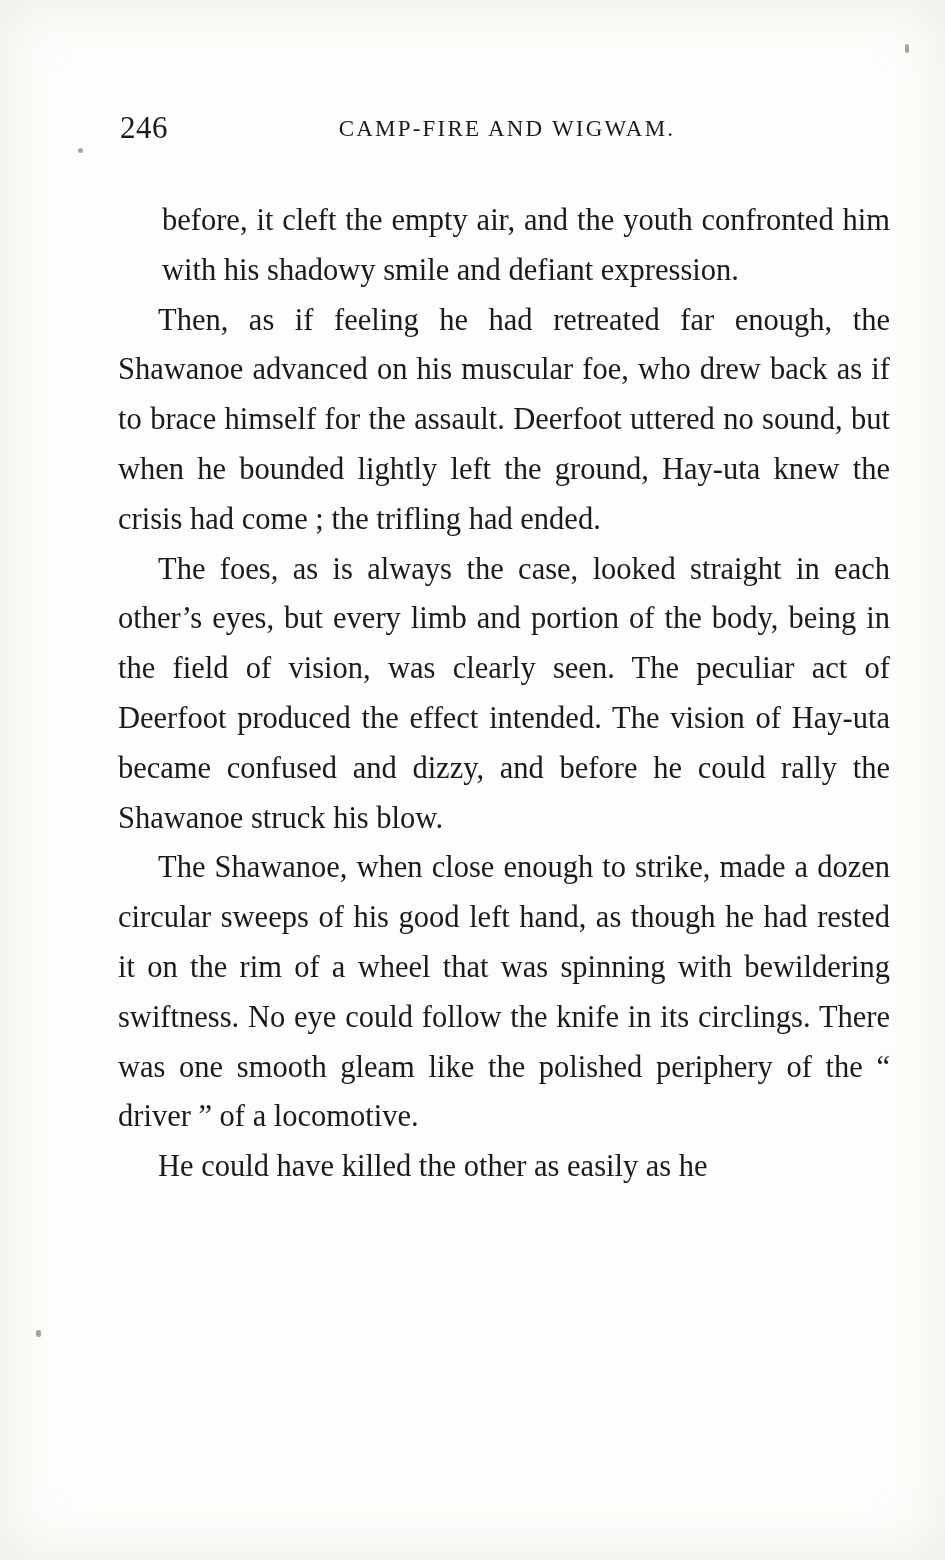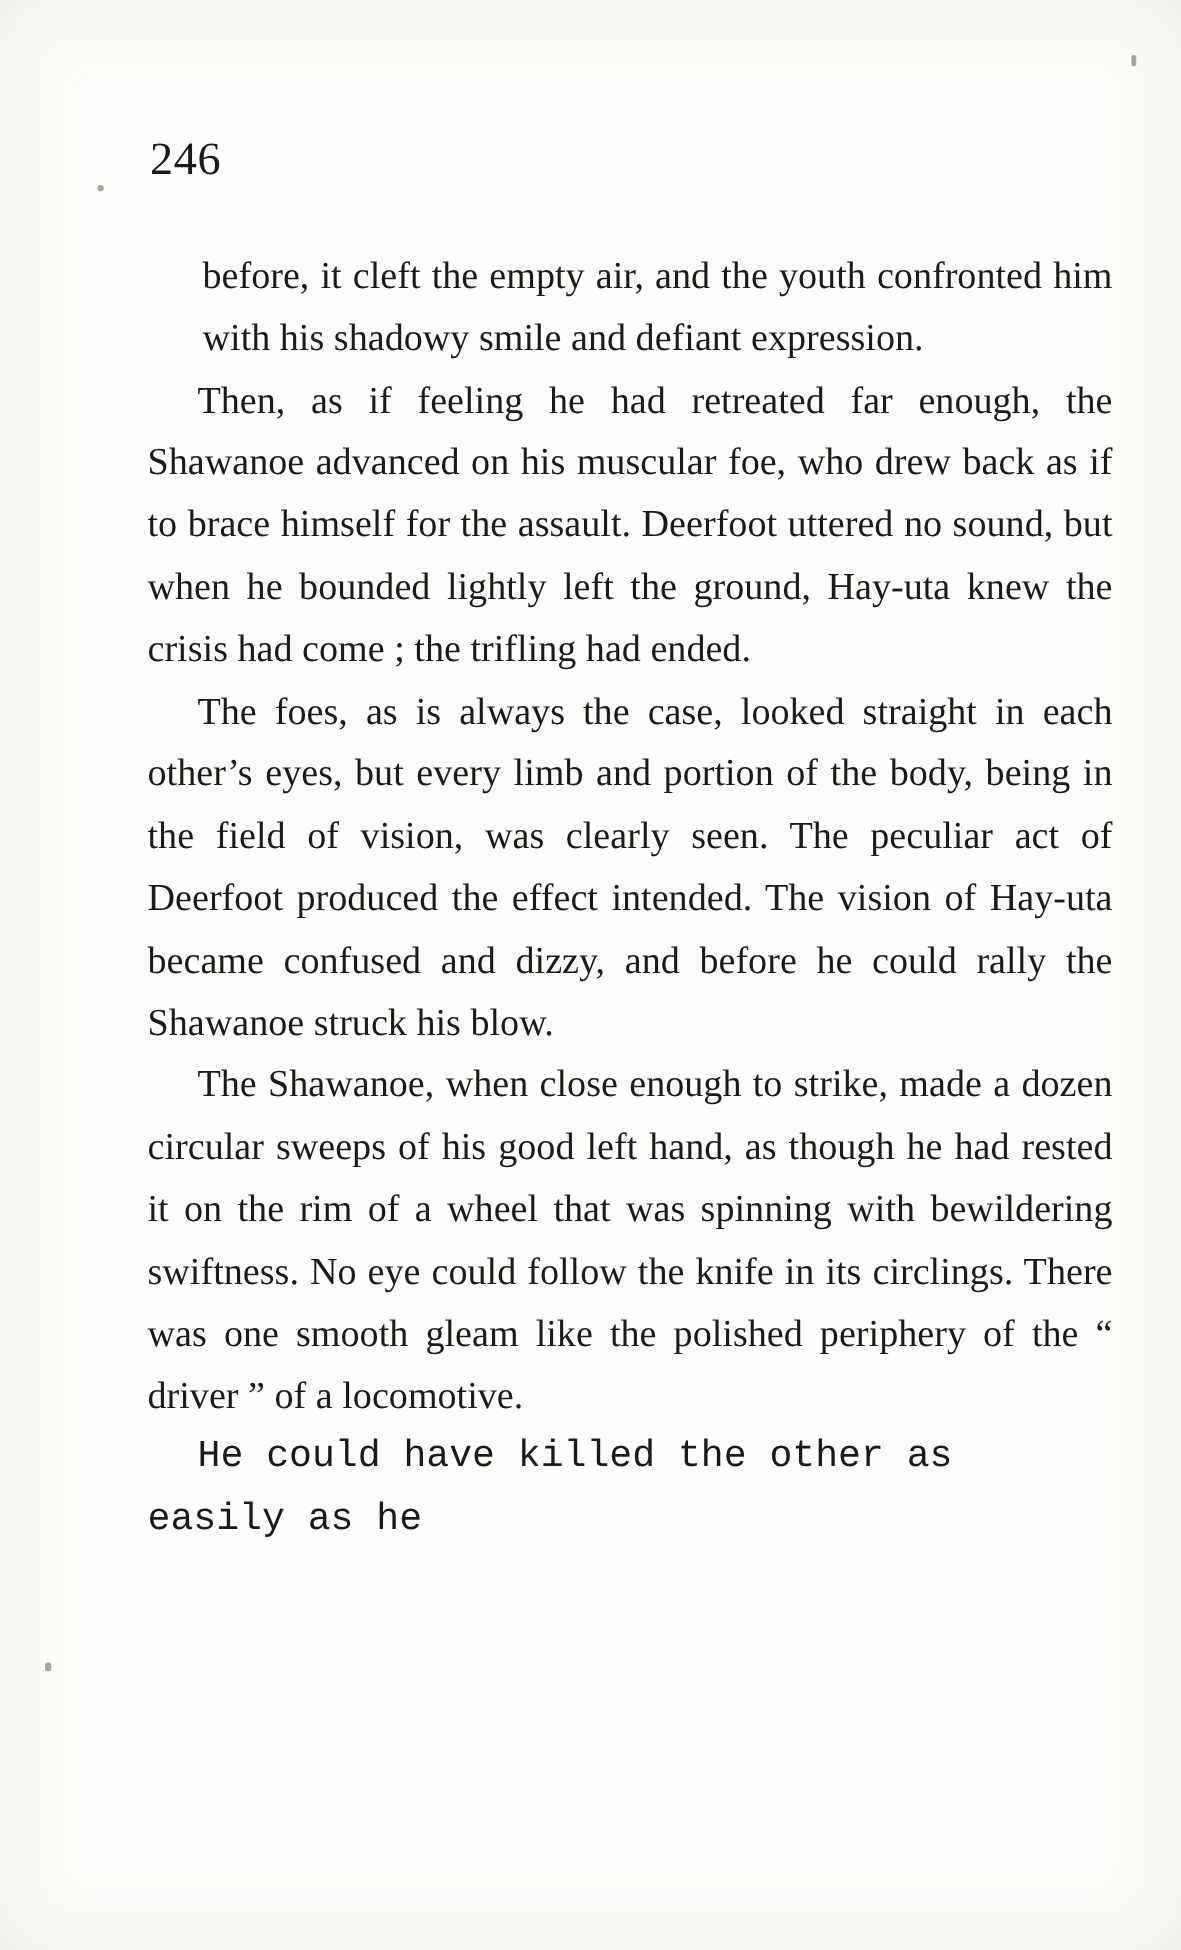--- a/index.html
+++ b/index.html
@@ -29,21 +29,21 @@
     position: absolute;
     top: 108px;
     left: 120px;
     width: 706px;
     height: 40px;
   }
   .folio {
     position: absolute;
     left: 0;
     top: 0;
-    font-size: 37px;
+    font-size: 31px;
     line-height: 40px;
     letter-spacing: 0.5px;
   }
   .running-head {
     position: absolute;
     left: 0;
     top: 4px;
     width: 706px;
     text-align: center;
     font-size: 23px;
@@ -69,21 +69,20 @@
     text-justify: inter-word;
     text-indent: 40px;
     hyphens: manual;
   }
   .body-text p.first {
     text-indent: 0;
     margin-left: 44px;
   }
   .body-text p:last-child {
     text-align: left;
-    font-family: Liberation Mono, monospace;
   }
 
   
   .speck {
     position: absolute;
     background: #7b766c;
     border-radius: 50%;
     opacity: 0.65;
   }
   .speck.s1 { left: 78px;  top: 148px; width: 5px;  height: 5px; }
@@ -94,20 +93,21 @@
 <body>
 
 <div class="page">
 
   <div class="speck s1"></div>
   <div class="speck s2"></div>
   <div class="speck s3"></div>
 
   <div class="header">
     <div class="folio">246</div>
+    <div class="running-head">CAMP-FIRE AND WIGWAM.</div>
   </div>
 
   <div class="body-text">
     <p class="first">before, it cleft the empty air, and the youth confronted him with his shadowy smile and defiant expression.</p>
     <p>Then, as if feeling he had retreated far enough, the Shawanoe advanced on his muscular foe, who drew back as if to brace himself for the assault. Deerfoot uttered no sound, but when he bounded lightly left the ground, Hay-uta knew the crisis had come ; the trifling had ended.</p>
     <p>The foes, as is always the case, looked straight in each other’s eyes, but every limb and portion of the body, being in the field of vision, was clearly seen.   The peculiar act of Deerfoot produced the effect intended.   The vision of Hay-uta became confused and dizzy, and before he could rally the Shawanoe struck his blow.</p>
     <p>The Shawanoe, when close enough to strike, made a dozen circular sweeps of his good left hand, as though he had rested it on the rim of a wheel that was spinning with bewildering swiftness.   No eye could follow the knife in its circlings.   There was one smooth gleam like the polished periphery of the “ driver ” of a locomotive.</p>
     <p>He could have killed the other as easily as he</p>
   </div>
 

